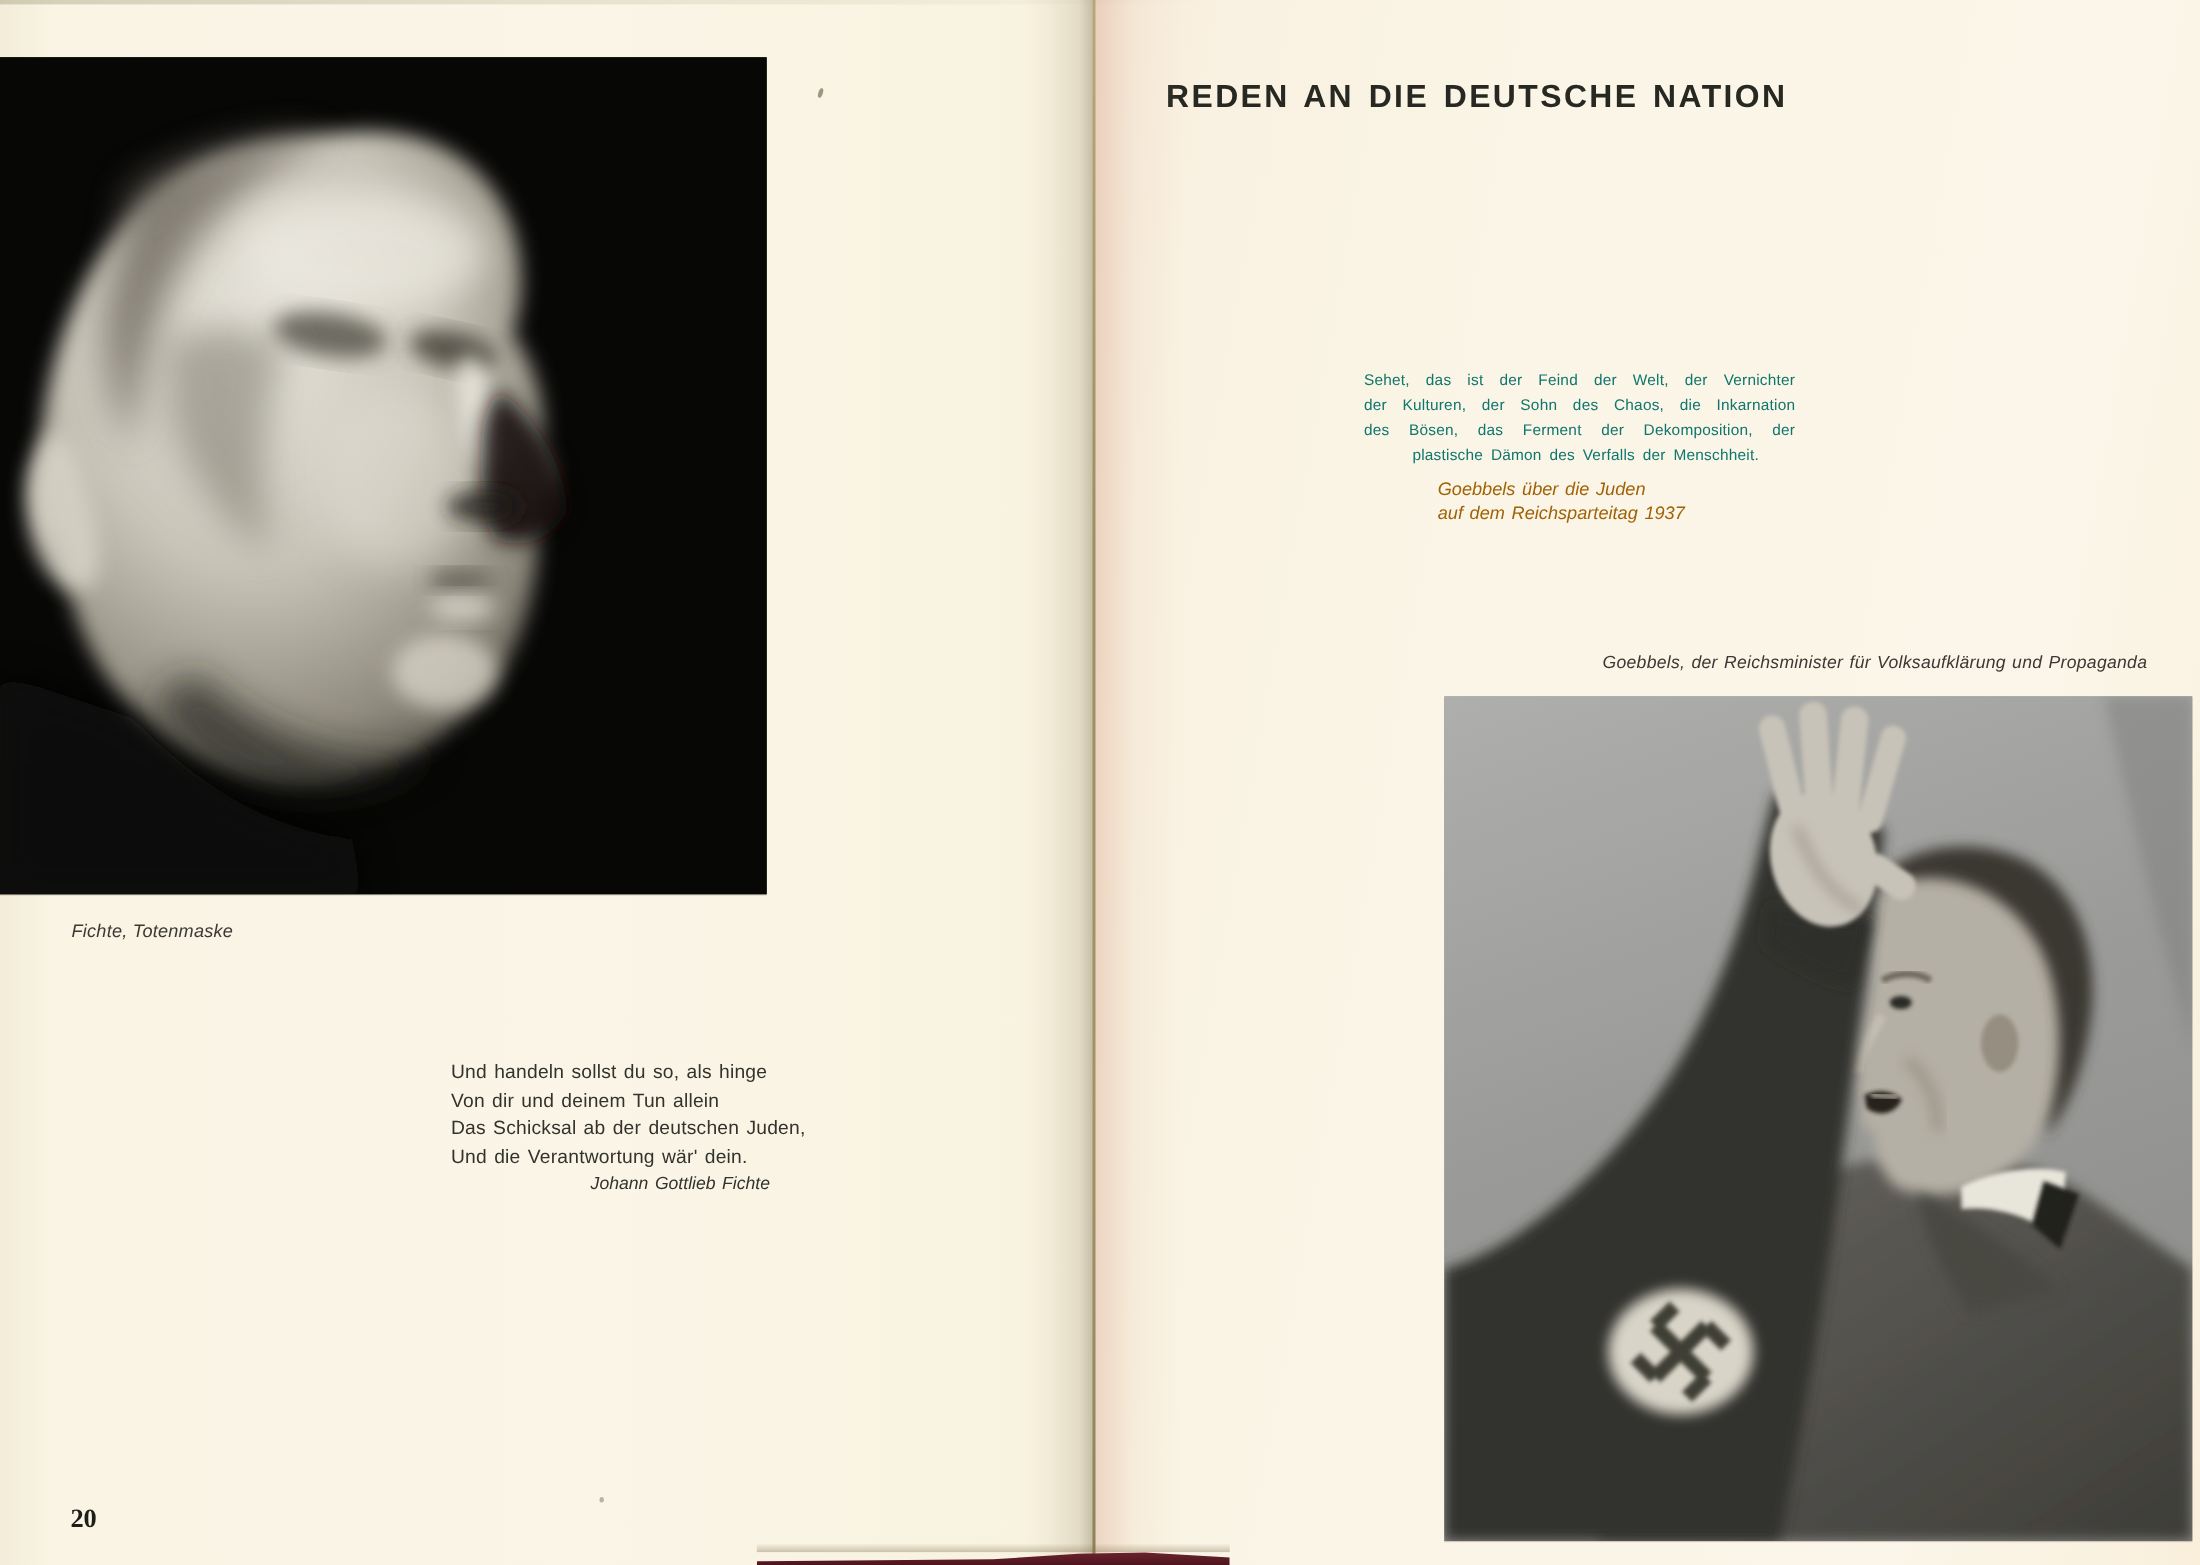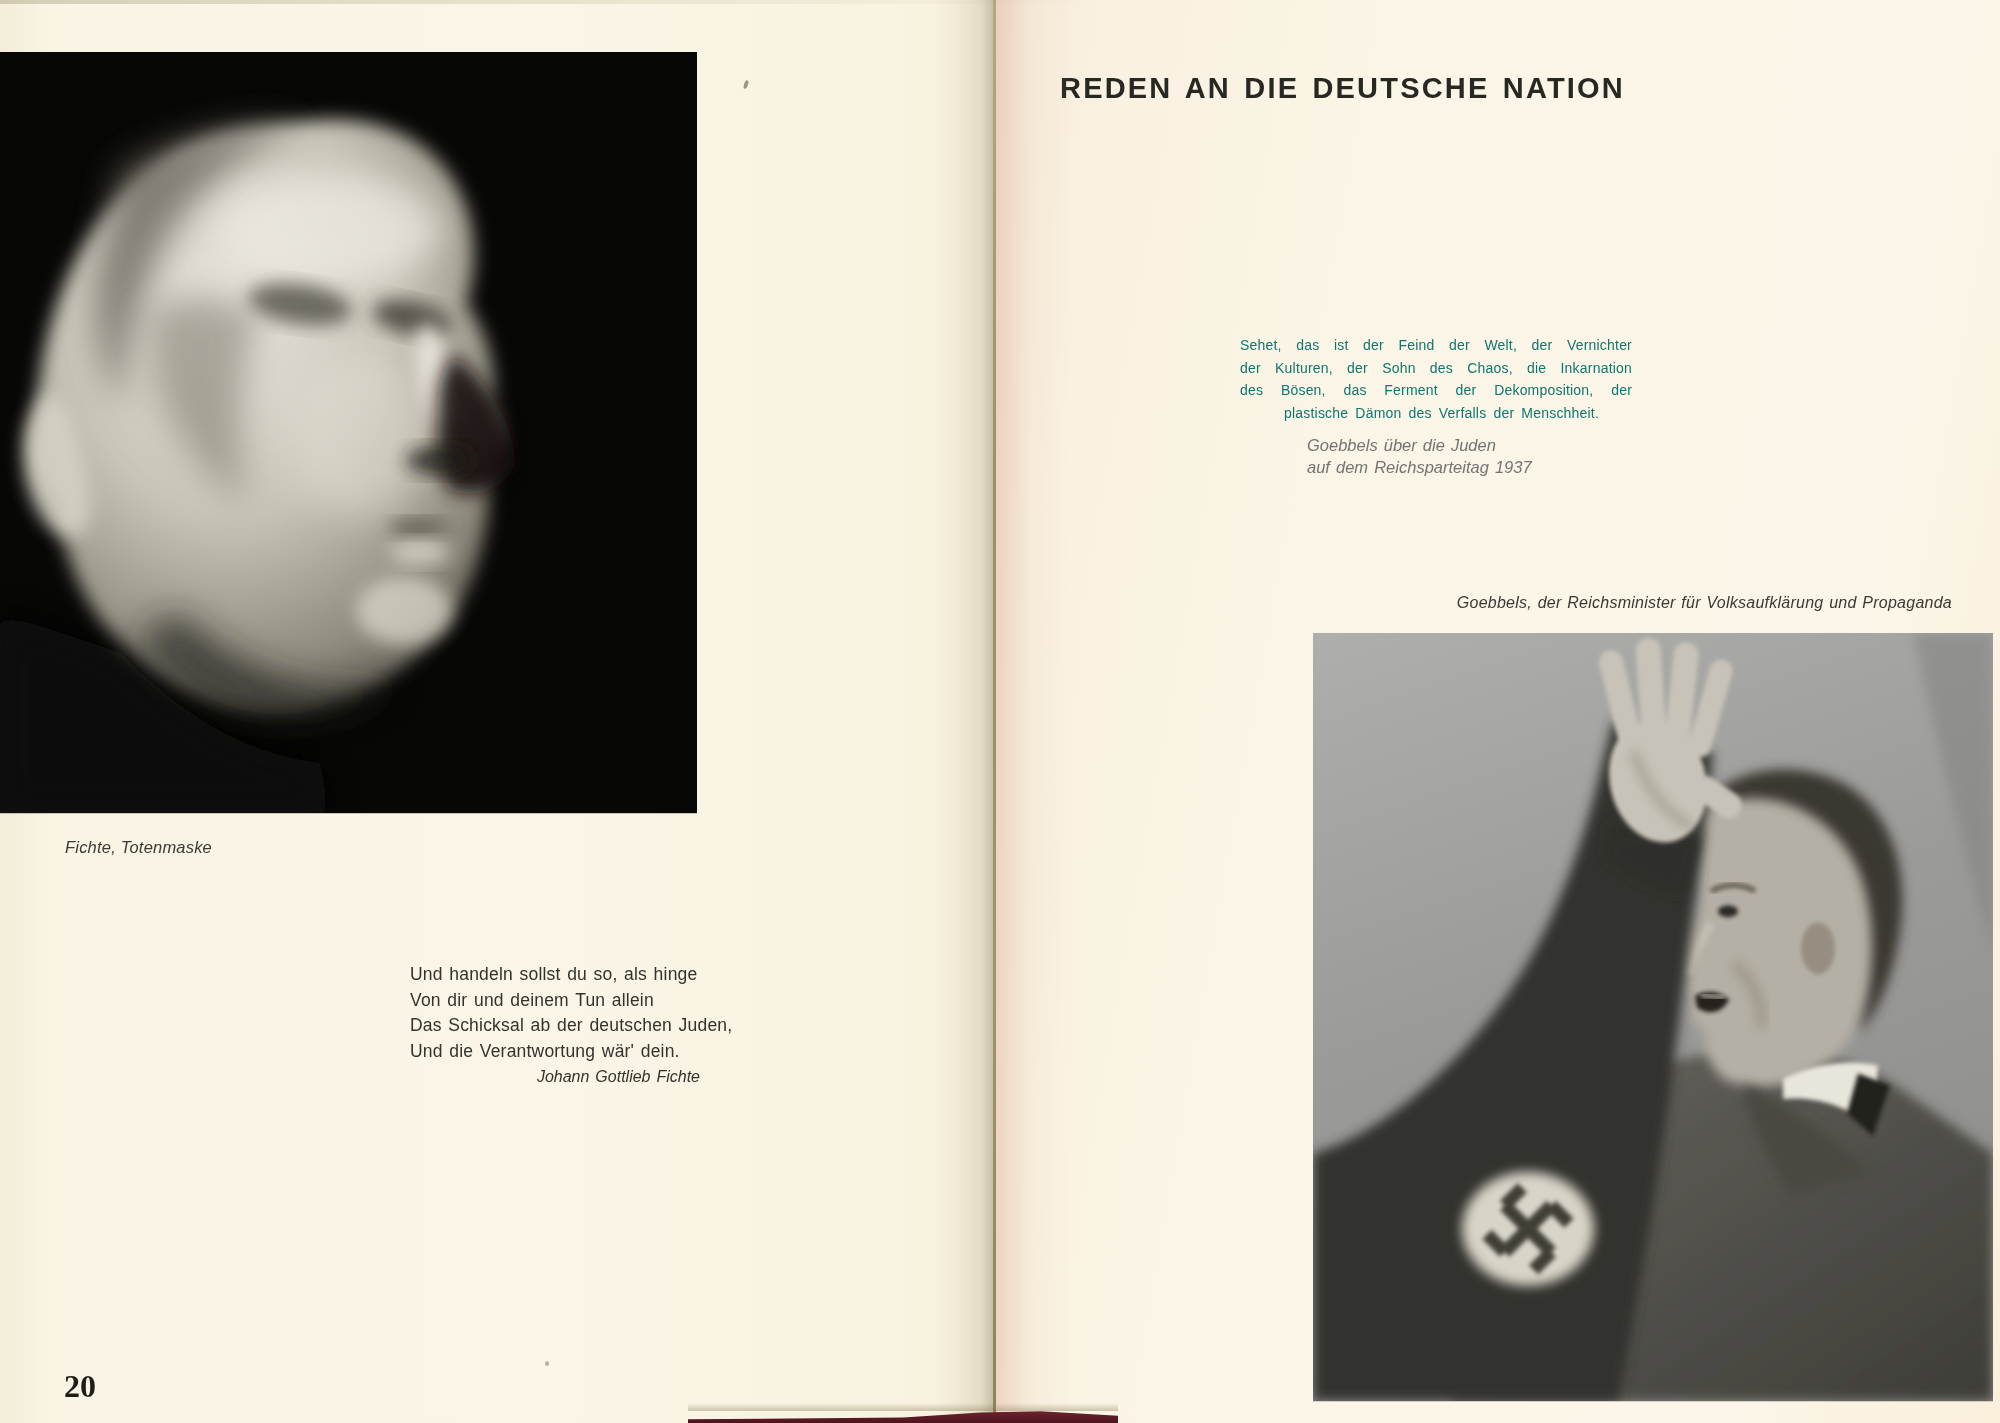--- a/index.html
+++ b/index.html
@@ -52,23 +52,23 @@
   }
   #poem{left:398px;top:962px;width:302px;color:#33332d;font-size:17.5px;line-height:25.5px;margin-left:12px;}
   .poem-line{white-space:nowrap;letter-spacing:.2px;word-spacing:1.5px;}
   #poem-attribution{left:398px;top:1068px;width:302px;text-align:right;
     font-style:italic;font-size:16px;color:#33332d;word-spacing:1.5px;}
   #quote-block{left:1240px;top:334px;width:392px;color:#0f766e;font-size:14px;line-height:22.5px;}
   .quote-line{white-space:nowrap;letter-spacing:.2px;}
   .quote-line.justified{text-align:justify;text-align-last:justify;}
   .quote-line.last{word-spacing:3px;margin-left:44px;}
   #quote-attribution{left:1307px;top:434px;width:392px;font-style:italic;
-    font-size:16.5px;line-height:22px;color:#737373;word-spacing:1.5px;}
+    font-size:16.5px;line-height:22px;color:#a16207;word-spacing:1.5px;}
   #page-number{left:64px;top:1368px;font-family:"Liberation Serif",serif;
-    font-weight:bold;font-size:32px;color:#1e1d1a;}
+    font-weight:bold;font-size:24px;color:#1e1d1a;}
   
   .speck{border-radius:50%;}
   #speck-1{left:744px;top:80px;width:4px;height:9px;background:#6b6450;opacity:.65;transform:rotate(18deg);}
   #speck-2{left:545px;top:1361px;width:4px;height:5px;background:#8d8670;opacity:.6;}
 </style>
 </head>
 <body>
 
 <div id="spread">
 

